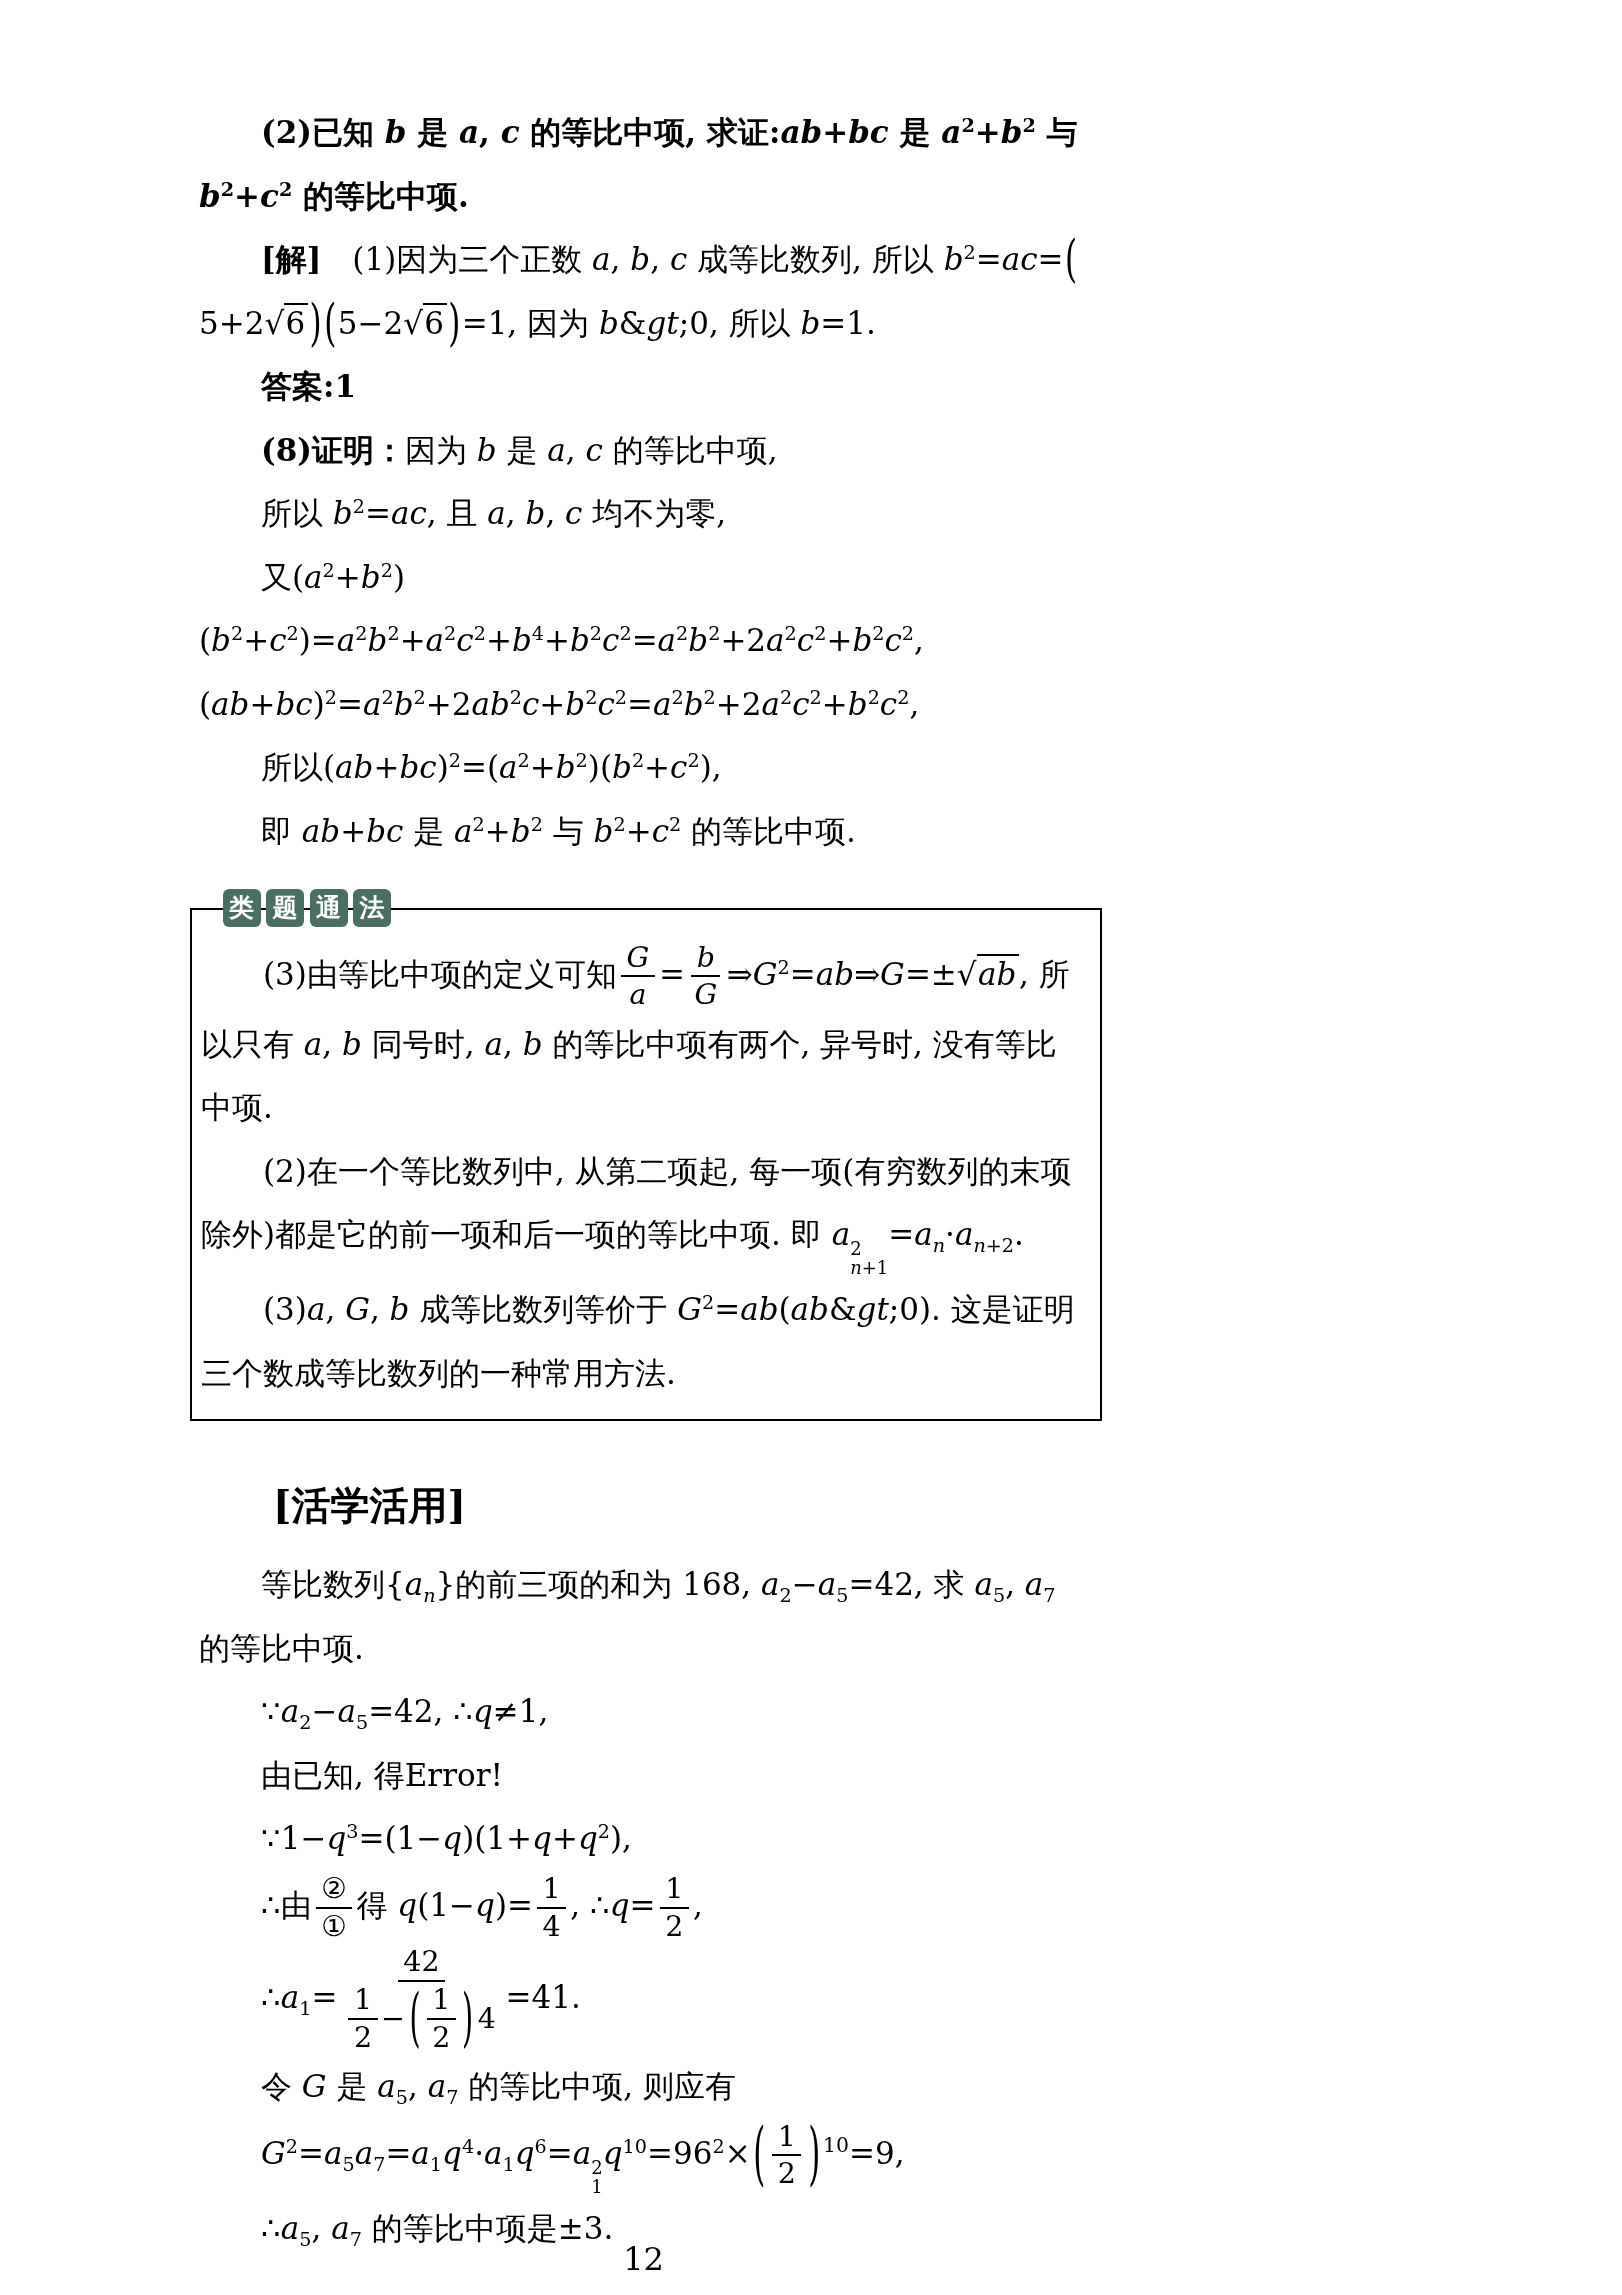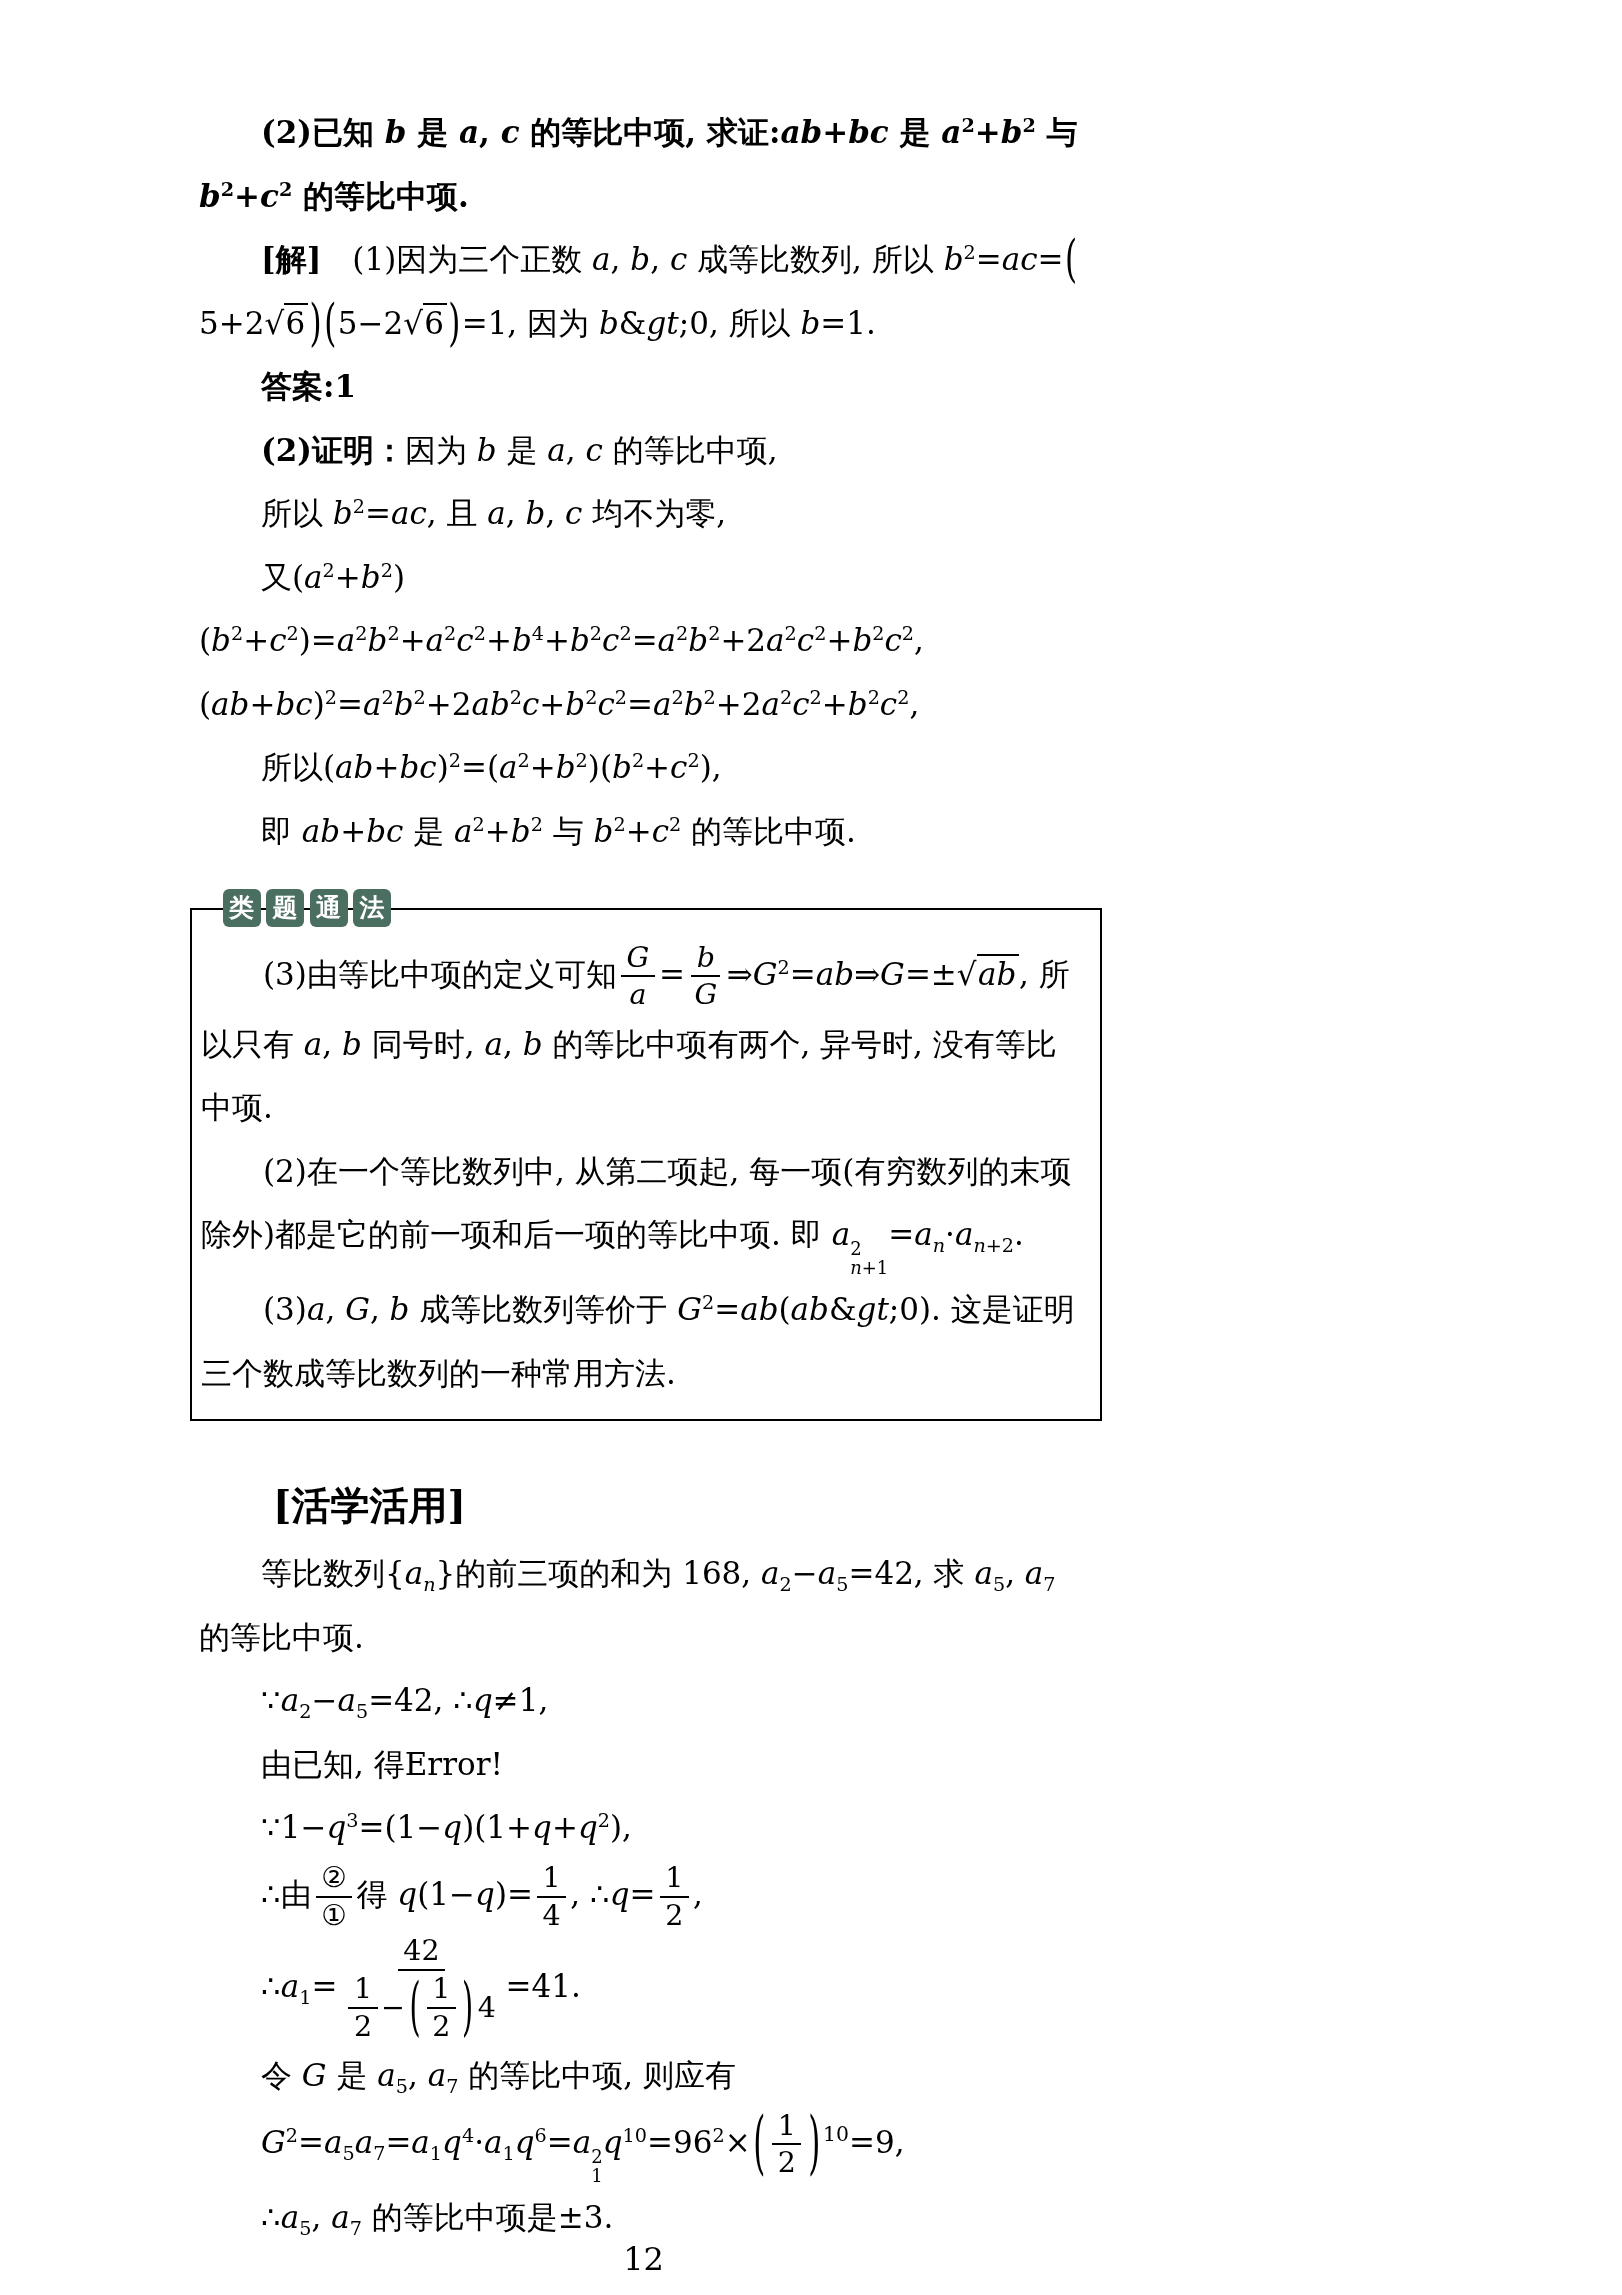--- a/index.html
+++ b/index.html
@@ -37,38 +37,38 @@
 
   
   .methodbox{position:relative;margin:44px -9.5px 0 -9.5px;border:2px solid #000;
     padding:30px 17.7px 13.6px 9.5px;}
   .method-label{position:absolute;top:-21px;left:31px;display:flex;gap:5.5px;}
   .badge{width:38px;height:38px;border-radius:6.1px;background:var(--badge-bg,#4a6e60);color:#fff;
     font-weight:bold;font-size:25px;display:flex;align-items:center;justify-content:center;
     font-family:"DejaVu Sans","Liberation Sans",sans-serif;line-height:1;}
 
   
-  .practice-heading{font-weight:bold;font-size:39px;line-height:1.5;margin:55px 0 8px;text-indent:1.9em;}
+  .practice-heading{font-weight:bold;font-size:39px;line-height:1.5;margin:55px 0 19px;text-indent:1.9em;}
   .problem{font-weight:normal;}
 
   .pagenum{position:absolute;left:0;right:0;bottom:20.4px;text-align:center;font-size:32px;line-height:1;}
 </style>
 </head>
 <body>
 
 <div class="page">
   <div class="content">
 
     <p class="para bold">(2)已知 <i>b</i> 是 <i>a</i>, <i>c</i> 的等比中项, 求证:<i>ab</i>+<i>bc</i> 是 <i>a</i><sup>2</sup>+<i>b</i><sup>2</sup> 与 <i>b</i><sup>2</sup>+<i>c</i><sup>2</sup> 的等比中项.</p>
 
     <p class="para"><span class="bold">[解]</span><span>　(1)因为三个正数 <i>a</i>, <i>b</i>, <i>c</i> 成等比数列, 所以 <i>b</i><sup>2</sup>=<i>ac</i>=</span><span class="bigp">(</span><span>5+2</span><span class="sqrt"><span class="rsym">√</span><span class="rad">6</span></span><span class="bigp">)</span><span class="bigp">(</span><span>5−2</span><span class="sqrt"><span class="rsym">√</span><span class="rad">6</span></span><span class="bigp">)</span><span>=1, 因为 <i>b</i>&amp;<i>gt</i>;0, 所以 <i>b</i>=1.</span></p>
 
     <p class="para bold">答案:1</p>
 
-    <p class="para"><span class="bold">(2)证明：</span><span>因为 <i>b</i> 是 <i>a</i>, <i>c</i> 的等比中项,</span></p>
+    <p class="para"><span class="bold">(8)证明：</span><span>因为 <i>b</i> 是 <i>a</i>, <i>c</i> 的等比中项,</span></p>
 
     <p class="para">所以 <i>b</i><sup>2</sup>=<i>ac</i>, 且 <i>a</i>, <i>b</i>, <i>c</i> 均不为零,</p>
     <p class="para">又(<i>a</i><sup>2</sup>+<i>b</i><sup>2</sup>)(<i>b</i><sup>2</sup>+<i>c</i><sup>2</sup>)=<i>a</i><sup>2</sup><i>b</i><sup>2</sup>+<i>a</i><sup>2</sup><i>c</i><sup>2</sup>+<i>b</i><sup>4</sup>+<i>b</i><sup>2</sup><i>c</i><sup>2</sup>=<i>a</i><sup>2</sup><i>b</i><sup>2</sup>+2<i>a</i><sup>2</sup><i>c</i><sup>2</sup>+<i>b</i><sup>2</sup><i>c</i><sup>2</sup>, (<i>ab</i>+<i>bc</i>)<sup>2</sup>=<i>a</i><sup>2</sup><i>b</i><sup>2</sup>+2<i>ab</i><sup>2</sup><i>c</i>+<i>b</i><sup>2</sup><i>c</i><sup>2</sup>=<i>a</i><sup>2</sup><i>b</i><sup>2</sup>+2<i>a</i><sup>2</sup><i>c</i><sup>2</sup>+<i>b</i><sup>2</sup><i>c</i><sup>2</sup>,</p>
     <p class="para">所以(<i>ab</i>+<i>bc</i>)<sup>2</sup>=(<i>a</i><sup>2</sup>+<i>b</i><sup>2</sup>)(<i>b</i><sup>2</sup>+<i>c</i><sup>2</sup>),</p>
     <p class="para">即 <i>ab</i>+<i>bc</i> 是 <i>a</i><sup>2</sup>+<i>b</i><sup>2</sup> 与 <i>b</i><sup>2</sup>+<i>c</i><sup>2</sup> 的等比中项.</p>
 
     <div class="methodbox">
       <div class="method-label">
         <span class="badge">类</span>
         <span class="badge">题</span>

